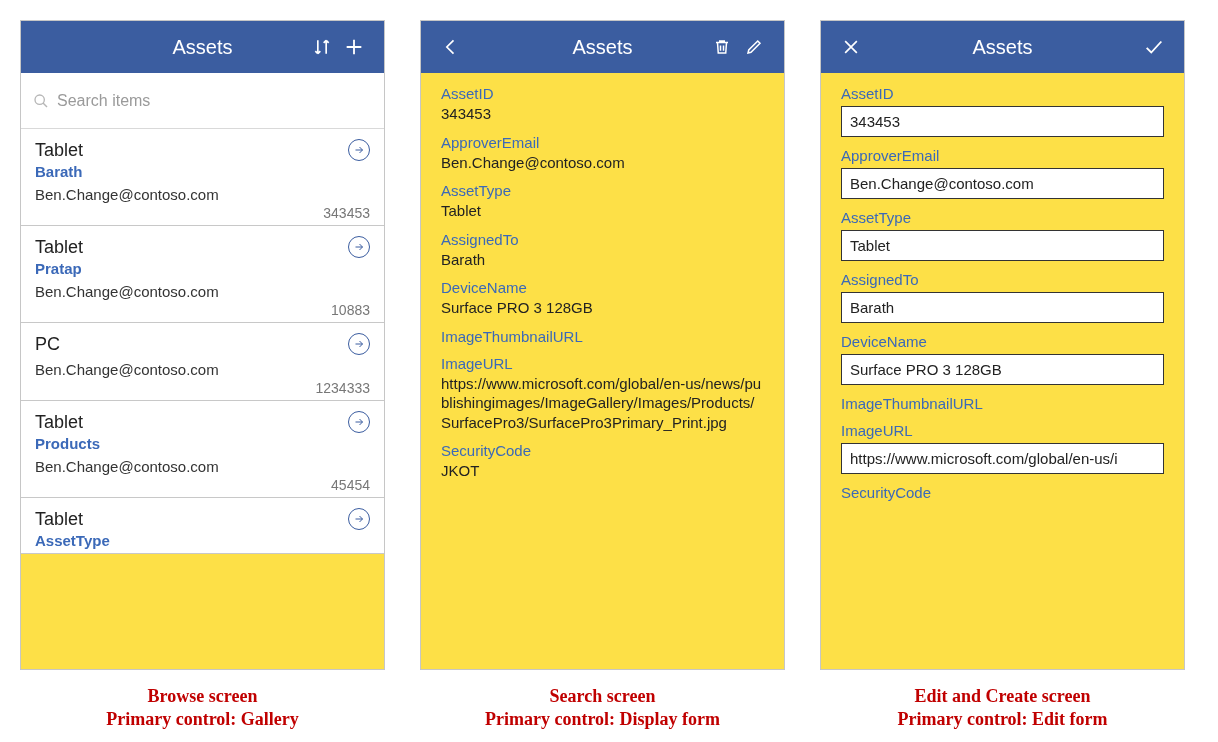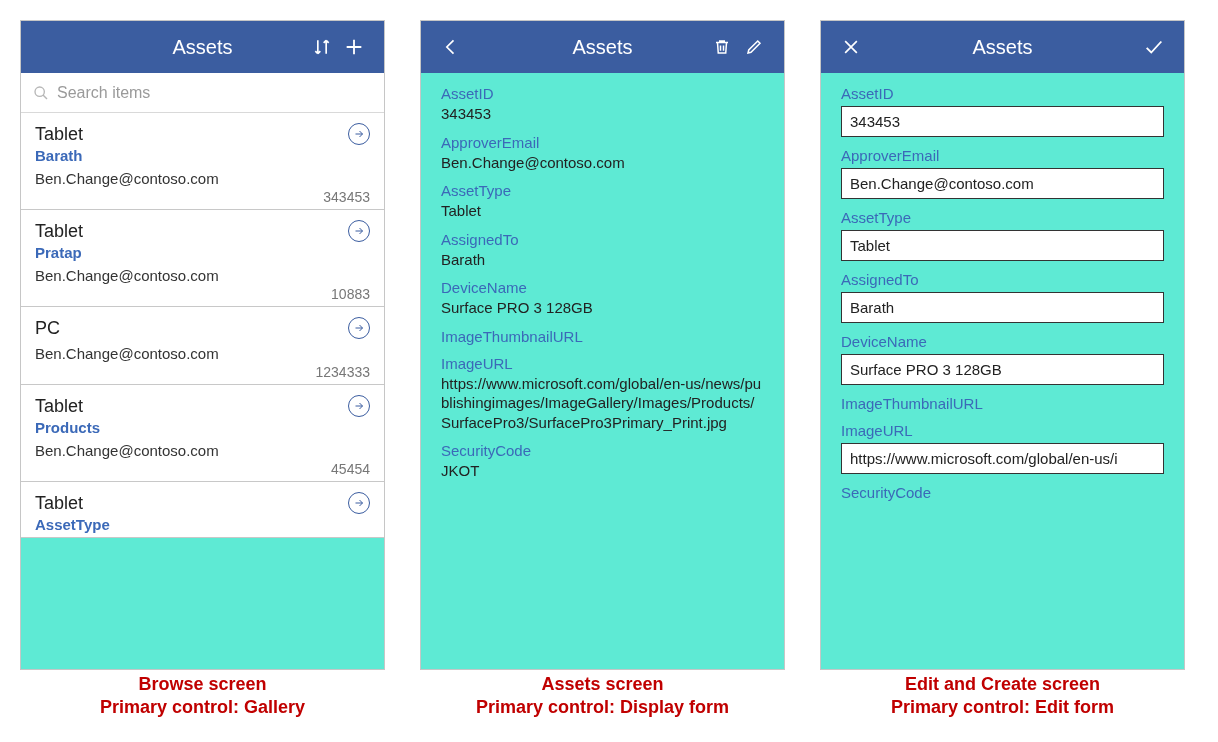--- a/index.html
+++ b/index.html
@@ -14,21 +14,21 @@
   .panel-wrap {
     display: flex;
     flex-direction: column;
     align-items: center;
     width: 365px;
   }
   .panel {
     width: 365px;
     height: 650px;
     border: 1px solid #c6c6c6;
-    background: #5eead4;
+    background: #fde047;
     display: flex;
     flex-direction: column;
     overflow: hidden;
   }
   .header {
     background: #3b5da0;
     color: #ffffff;
     height: 52px;
     display: flex;
     align-items: center;
@@ -48,21 +48,21 @@
     align-items: center;
     justify-content: center;
     cursor: pointer;
     color: #fff;
   }
   .header .icon-btn svg { stroke: #fff; fill: none; }
   .header .spacer { width: 32px; }
 
   
   .search-bar {
-    height: 40px;
+    height: 56px;
     display: flex;
     align-items: center;
     padding: 0 12px;
     border-bottom: 1px solid #d9d9d9;
     background: #fff;
     flex-shrink: 0;
   }
   .search-bar svg { stroke: #b6b6b6; fill: none; margin-right: 8px; }
   .search-bar input {
     border: none;
@@ -159,21 +159,22 @@
     font-family: inherit;
     background: #fff;
     white-space: nowrap;
     overflow: hidden;
     text-overflow: clip;
   }
 
   
   .caption {
     text-align: center;
-    margin-top: 4px;
+    margin-top: 16px;
+    font-family: Liberation Serif, serif;
   }
   .caption .c1 {
     color: #c00000;
     font-weight: 700;
     font-size: 18px;
   }
   .caption .c2 {
     color: #c00000;
     font-weight: 700;
     font-size: 18px;
@@ -327,21 +328,21 @@
         <div class="detail-label">ImageURL</div>
         <div class="detail-value">https://www.microsoft.com/global/en-us/news/publishingimages/ImageGallery/Images/Products/SurfacePro3/SurfacePro3Primary_Print.jpg</div>
       </div>
       <div class="detail-field">
         <div class="detail-label">SecurityCode</div>
         <div class="detail-value">JKOT</div>
       </div>
     </div>
   </div>
   <div class="caption">
-    <div class="c1">Assets screen</div>
+    <div class="c1">Search screen</div>
     <div class="c2">Primary control: Display form</div>
   </div>
 </div>
 
 <div class="panel-wrap">
   <div class="panel">
     <div class="header">
       <div class="icon-btn">
         <svg width="20" height="20" viewBox="0 0 24 24" stroke-width="2">
             <path d="M5 5l14 14M19 5L5 19"></path>

